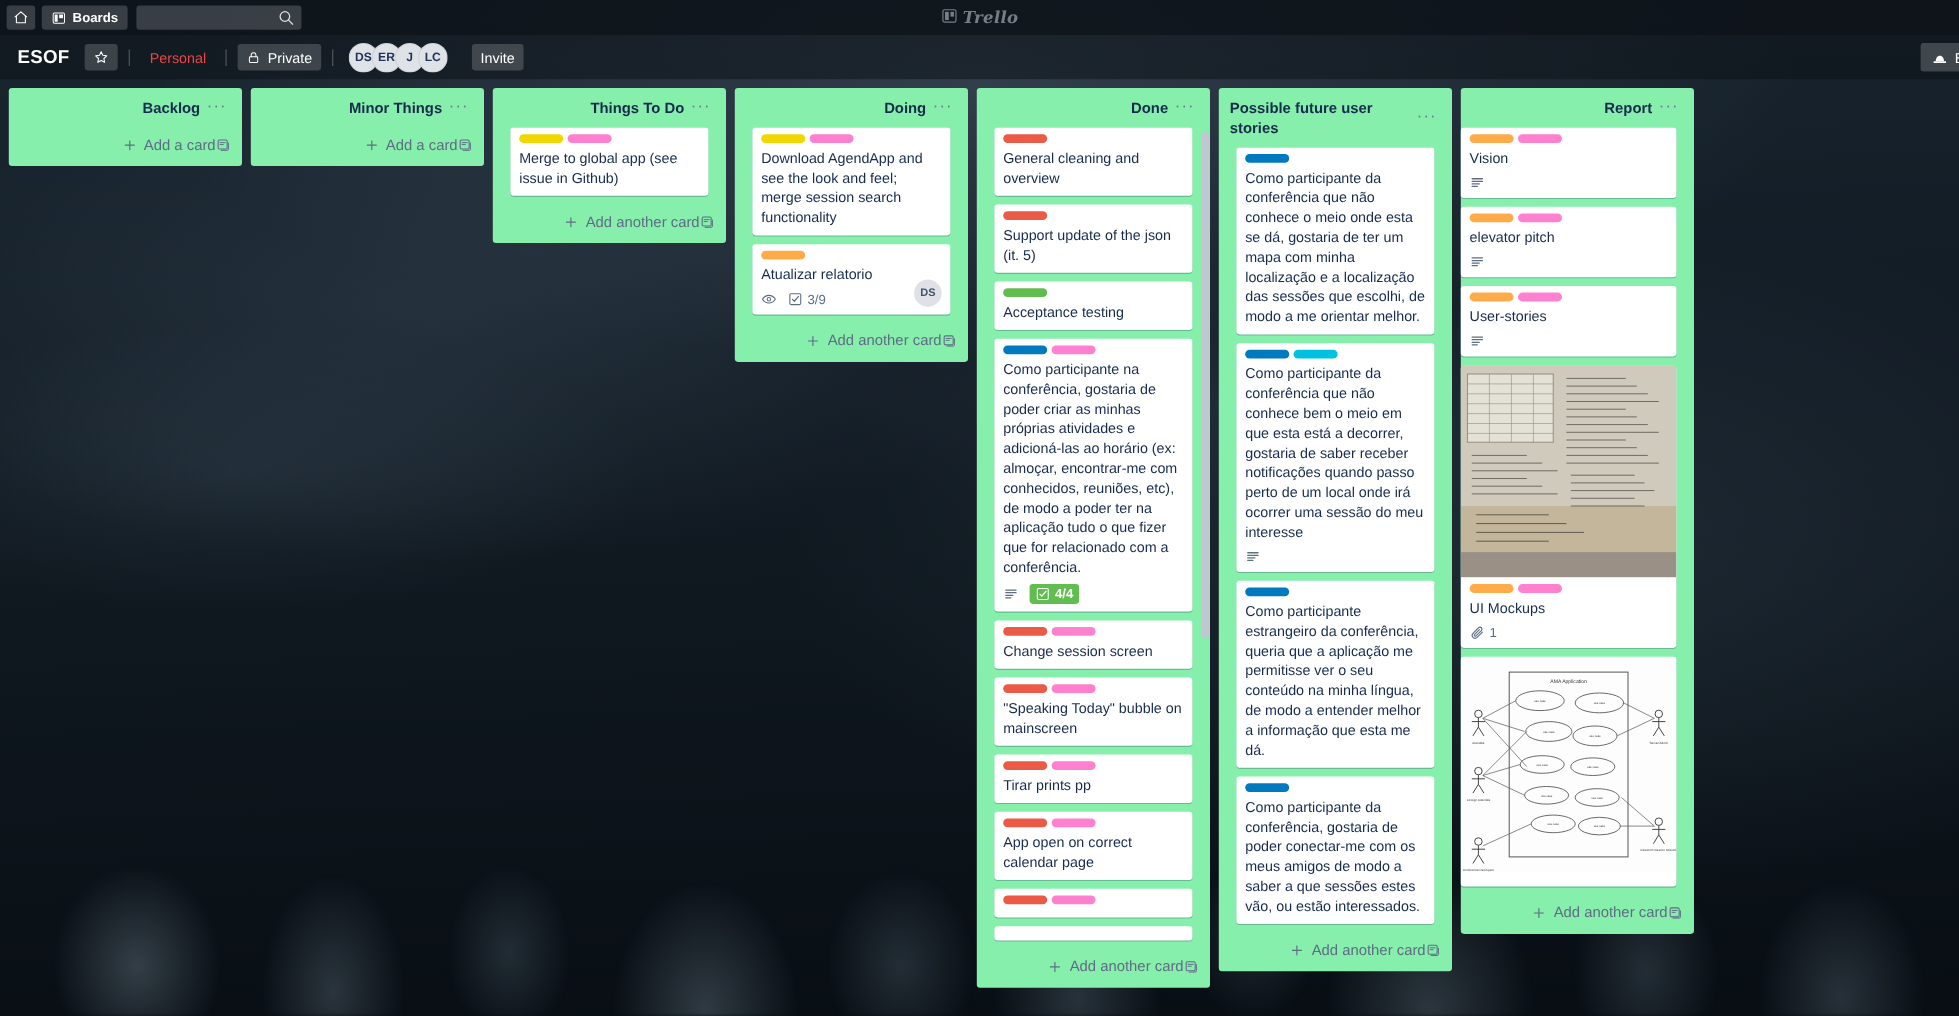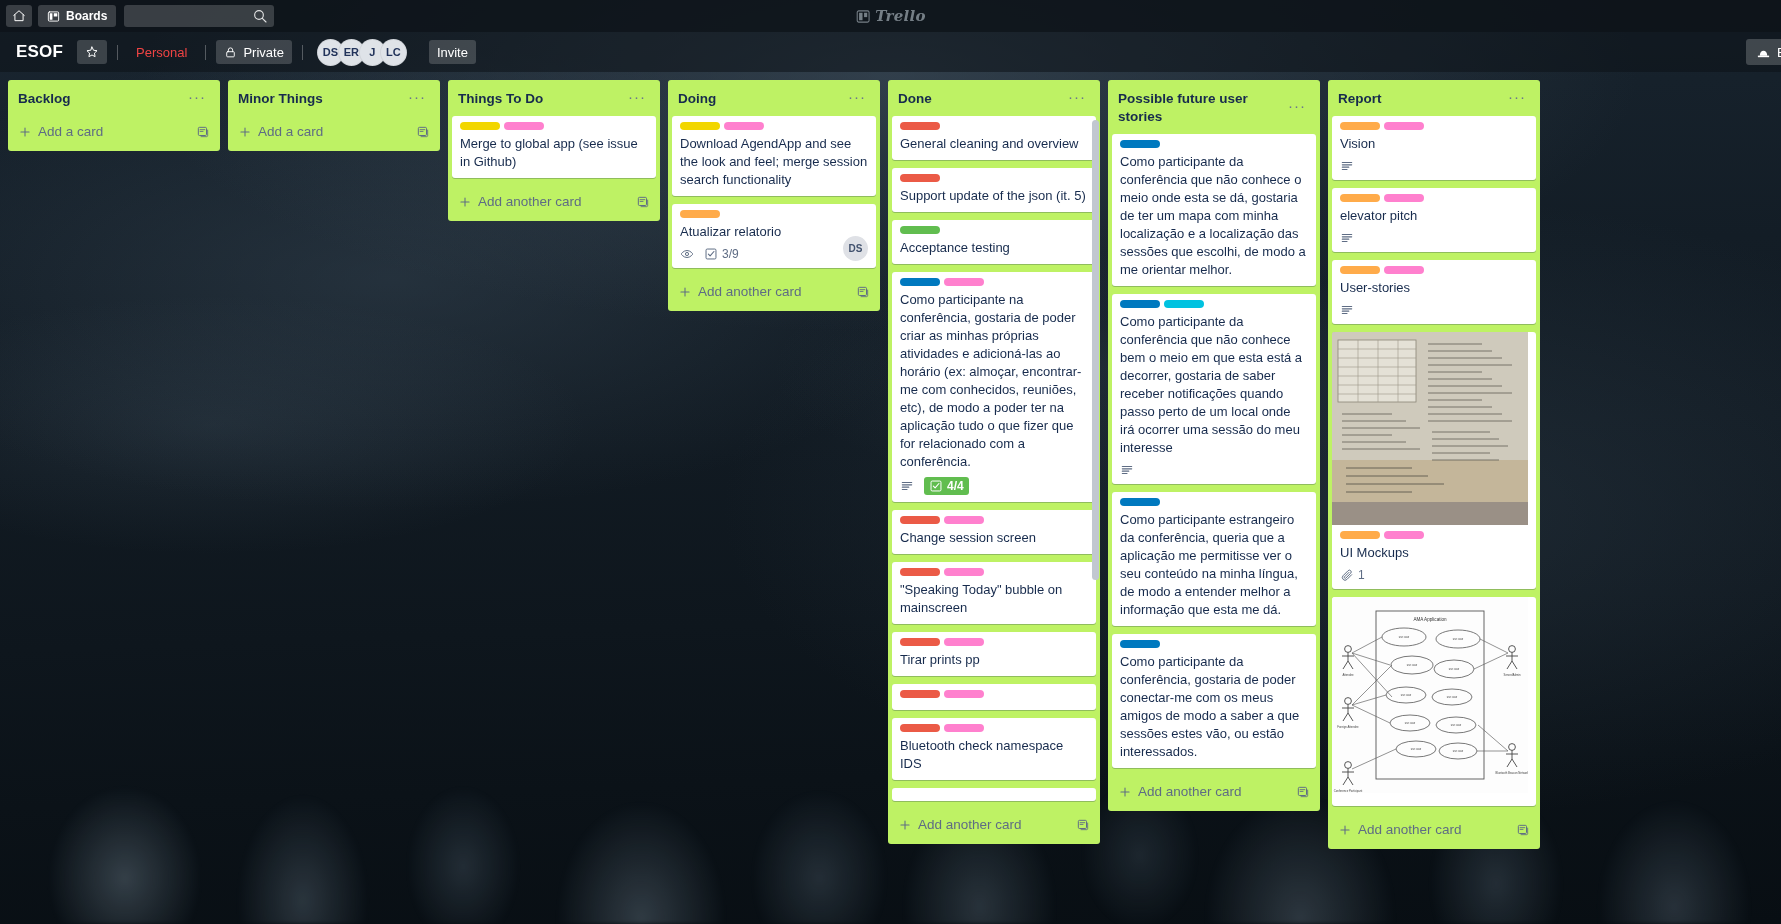--- a/index.html
+++ b/index.html
@@ -82,21 +82,21 @@
     font-family: "Liberation Sans", sans-serif;
   }
   .nav-search .srch-ic {
     position: absolute; right: 6px; top: 3px;
     width: 16px; height: 16px;
     opacity: 0.85;
   }
   #trello-logo {
     position: absolute; left: 50%; top: 50%;
     transform: translate(-50%, -50%);
-    display: flex; align-items: center; gap: 5px;
+    display: flex; gap: 5px;
     opacity: 0.55;
     pointer-events: none;
   }
   #trello-logo .logo-word {
     color: #c9d4dd; font-size: 15px;
     font-style: italic; font-weight: bold;
     font-family: "DejaVu Serif", serif;
     letter-spacing: 0.3px;
   }
 
@@ -170,44 +170,45 @@
     display: flex;
     align-items: flex-start;
     padding: 8px 0 0 8px;
     gap: 8px;
     overflow: hidden;
   }
 
   .list {
     width: 212px;
     flex: 0 0 212px;
-    background: #bef264;
+    background: #86efac;
     border-radius: 3px;
     display: flex; flex-direction: column;
     max-height: calc(924px - 32px - 40px - 18px);
+    align-items: flex-end;
   }
   .list-header {
     display: flex; align-items: center; justify-content: space-between;
     padding: 10px 8px 8px 10px;
     flex: 0 0 auto;
   }
   .list-title {
     font-size: 13.5px; font-weight: bold;
     color: #172b4d;
     line-height: 18px;
   }
   .list-menu {
     color: #6b778c; font-size: 15px;
     line-height: 8px;
     letter-spacing: 1px;
     padding: 2px 6px 6px;
     cursor: pointer;
   }
   .cards {
-    padding: 0 4px;
+    padding: 0 16px;
     overflow: hidden;
     flex: 1 1 auto;
     min-height: 0;
     position: relative;
   }
   .card {
     background: #fff;
     border-radius: 3px;
     box-shadow: 0 1px 0 rgba(9,30,66,0.25);
     padding: 6px 8px 7px;
@@ -570,27 +571,27 @@
             <span class="label" style="background: rgb(235, 90, 70);"></span>
             <span class="label" style="background: rgb(255, 128, 206);"></span>
           </div>
           <div class="card-title">Tirar prints pp</div>
         </div>
         <div class="card">
           <div class="labels">
             <span class="label" style="background: rgb(235, 90, 70);"></span>
             <span class="label" style="background: rgb(255, 128, 206);"></span>
           </div>
+          <div class="card-title">App open on correct calendar page</div>
         </div>
         <div class="card">
           <div class="labels">
             <span class="label" style="background: rgb(235, 90, 70);"></span>
             <span class="label" style="background: rgb(255, 128, 206);"></span>
           </div>
-          <div class="card-title">Bluetooth check namespace IDS</div>
         </div>
         <div class="card"></div>
         <div class="scrollbar" style="height: 460px;"></div>
       </div>
       <div class="add-card">
         <div class="ac-left">
           <span>
             <svg width="14" height="14" viewBox="0 0 24 24" style="color: currentcolor;">
               <path d="M12 5v14M5 12h14" fill="none" stroke="currentColor" stroke-width="1.8" stroke-linecap="round"></path>
             </svg>

